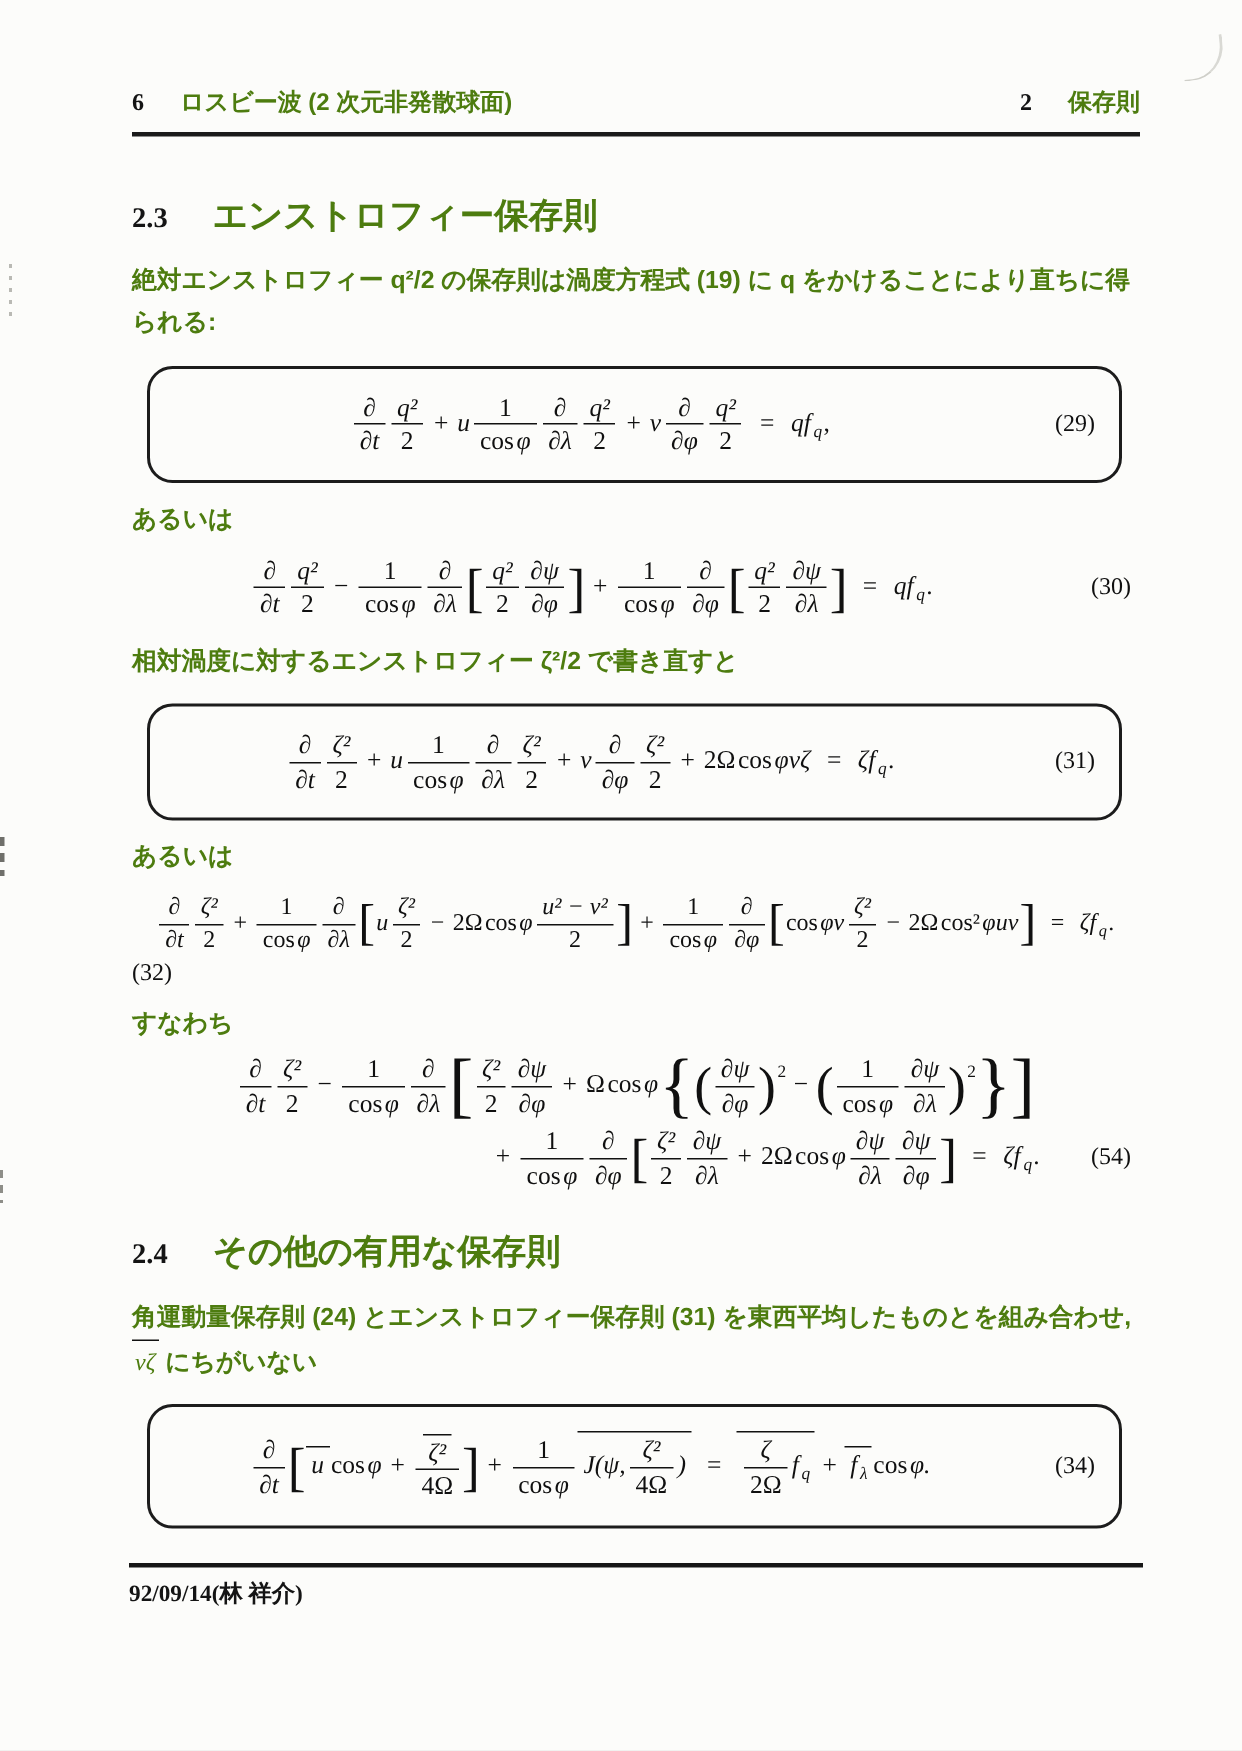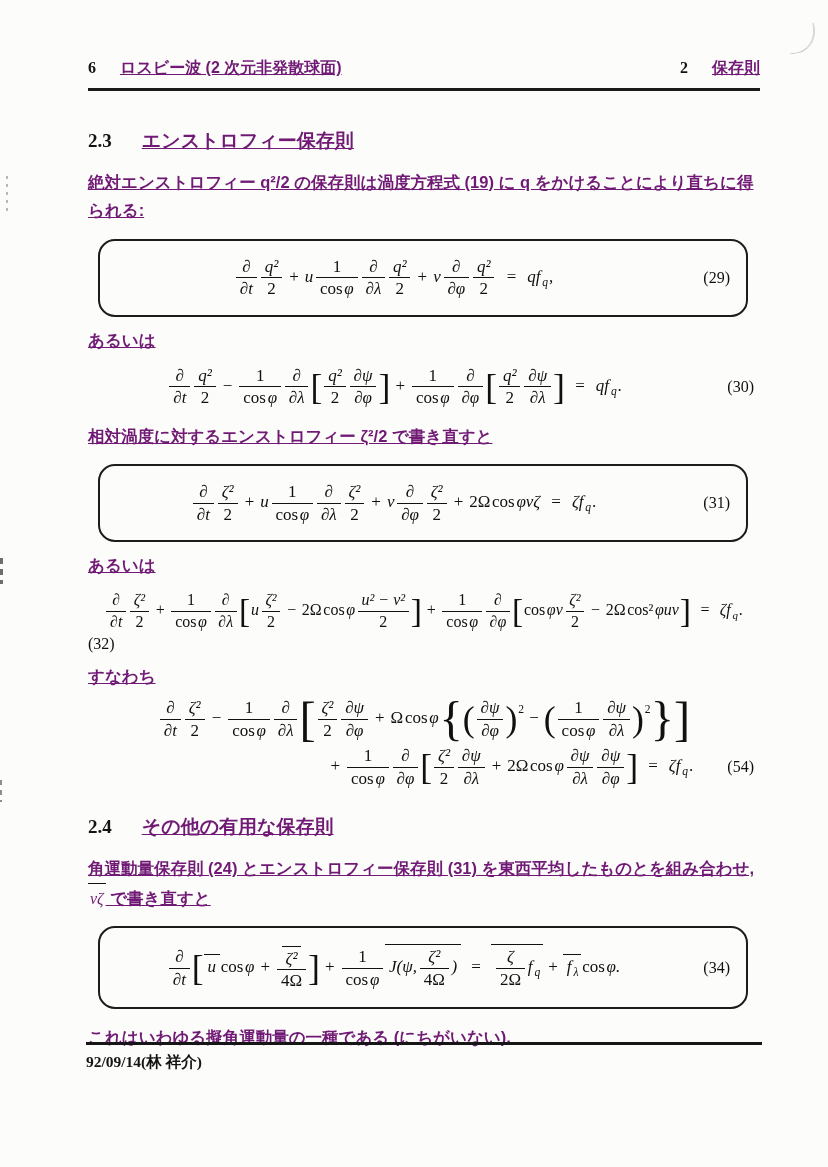--- a/index.html
+++ b/index.html
@@ -8,28 +8,28 @@
   .content{position:absolute;left:88px;top:0;width:672px;}
 
   
   .header{display:flex;align-items:baseline;margin-top:58px;padding-bottom:9px;border-bottom:3px solid #1a1a1a;}
   .hnum{font-weight:700;font-size:16px;font-family:"Liberation Serif",serif;}
   .htitle{font-size:16px;margin-left:24px;}
   .hright{margin-left:auto;display:flex;align-items:baseline;}
   .hright .htitle{}
 
   
-  .jp{font-family:"Liberation Sans","DejaVu Sans",sans-serif;font-weight:700;color:#701a75;text-decoration:underline;}
+  .jp{font-family:"Liberation Sans","DejaVu Sans",sans-serif;font-weight:700;color:#4d7c0f;}
   .para{font-size:16.5px;line-height:1.72;margin:14px 0 0;}
   .conn{font-size:16.5px;margin:13px 0 0;}
 
   
   .sechead{display:flex;align-items:baseline;margin-top:37px;}
   .secnum{font-weight:700;font-size:19px;font-family:"Liberation Serif",serif;}
-  .sectitle{font-size:19px;margin-left:30px;}
+  .sectitle{font-size:23px;margin-left:30px;}
 
   
   .math{font-family:"Liberation Serif","DejaVu Serif",serif;font-size:17px;color:#101010;white-space:nowrap;}
   .fs16{font-size:16px;}
   .eqrow{display:flex;align-items:center;}
   .eq{flex:1;text-align:center;}
   .eq.right{text-align:right;padding-right:8px;}
   .eqnum{width:52px;text-align:right;padding-right:6px;font-size:16px;}
   .numline{text-align:left;padding-right:12px;font-size:16px;margin-top:4px;}
   .eqbox{border:2px solid #1c1c1c;border-radius:17px;margin:14px 0 0 10px;width:626px;padding:16px 10px;}
@@ -137,31 +137,30 @@
       <span class="eqnum">(54)</span>
     </div>
 
     <div class="sechead mt26">
       <span class="secnum">2.4</span>
       <span class="sectitle jp">その他の有用な保存則</span>
     </div>
 
     <p class="jp para">
       <span>角運動量保存則 (24) とエンストロフィー保存則 (31) を東西平均したものとを組み合わせ,</span><br>
-      <span class="ovl-inline">vζ</span><span> で書き直すと</span>
+      <span class="ovl-inline">vζ</span><span> にちがいない</span>
     </p>
 
     <div class="eqbox">
       <div class="eqrow math">
         <span class="eq"><span class="frac"><span class="num"><span class="mi">∂</span></span><span class="den"><span class="mi">∂t</span></span></span><span class="brk z2">[</span><span class="ovl"><span class="mi">u</span></span><span class="mr">cos</span><span class="mi">φ</span><span class="op">+</span><span class="frac"><span class="num"><span class="ovl"><span class="mi">ζ²</span></span></span><span class="den"><span class="mr">4Ω</span></span></span><span class="brk z2">]</span><span class="op">+</span><span class="frac"><span class="num"><span class="mr">1</span></span><span class="den"><span class="mr">cos</span><span class="mi">φ</span></span></span><span class="ovl"><span class="mi">J(ψ,</span><span class="frac"><span class="num"><span class="mi">ζ²</span></span><span class="den"><span class="mr">4Ω</span></span></span><span class="mi">)</span></span><span class="op wide">=</span><span class="ovl"><span class="frac"><span class="num"><span class="mi">ζ</span></span><span class="den"><span class="mr">2Ω</span></span></span><span class="mi">f</span><span class="msub">q</span></span><span class="op">+</span><span class="ovl"><span class="mi">f</span><span class="msub">λ</span></span><span class="mr">cos</span><span class="mi">φ.</span></span>
         <span class="eqnum">(34)</span>
       </div>
     </div>
 
-    <p class="jp para">これはいわゆる擬角運動量の一種である (にちがいない).</p>
 
   </div>
 
   <div class="footer">
     <span>92/09/14(林 祥介)</span>
   </div>
 
 </div>
 
 </body></html>

